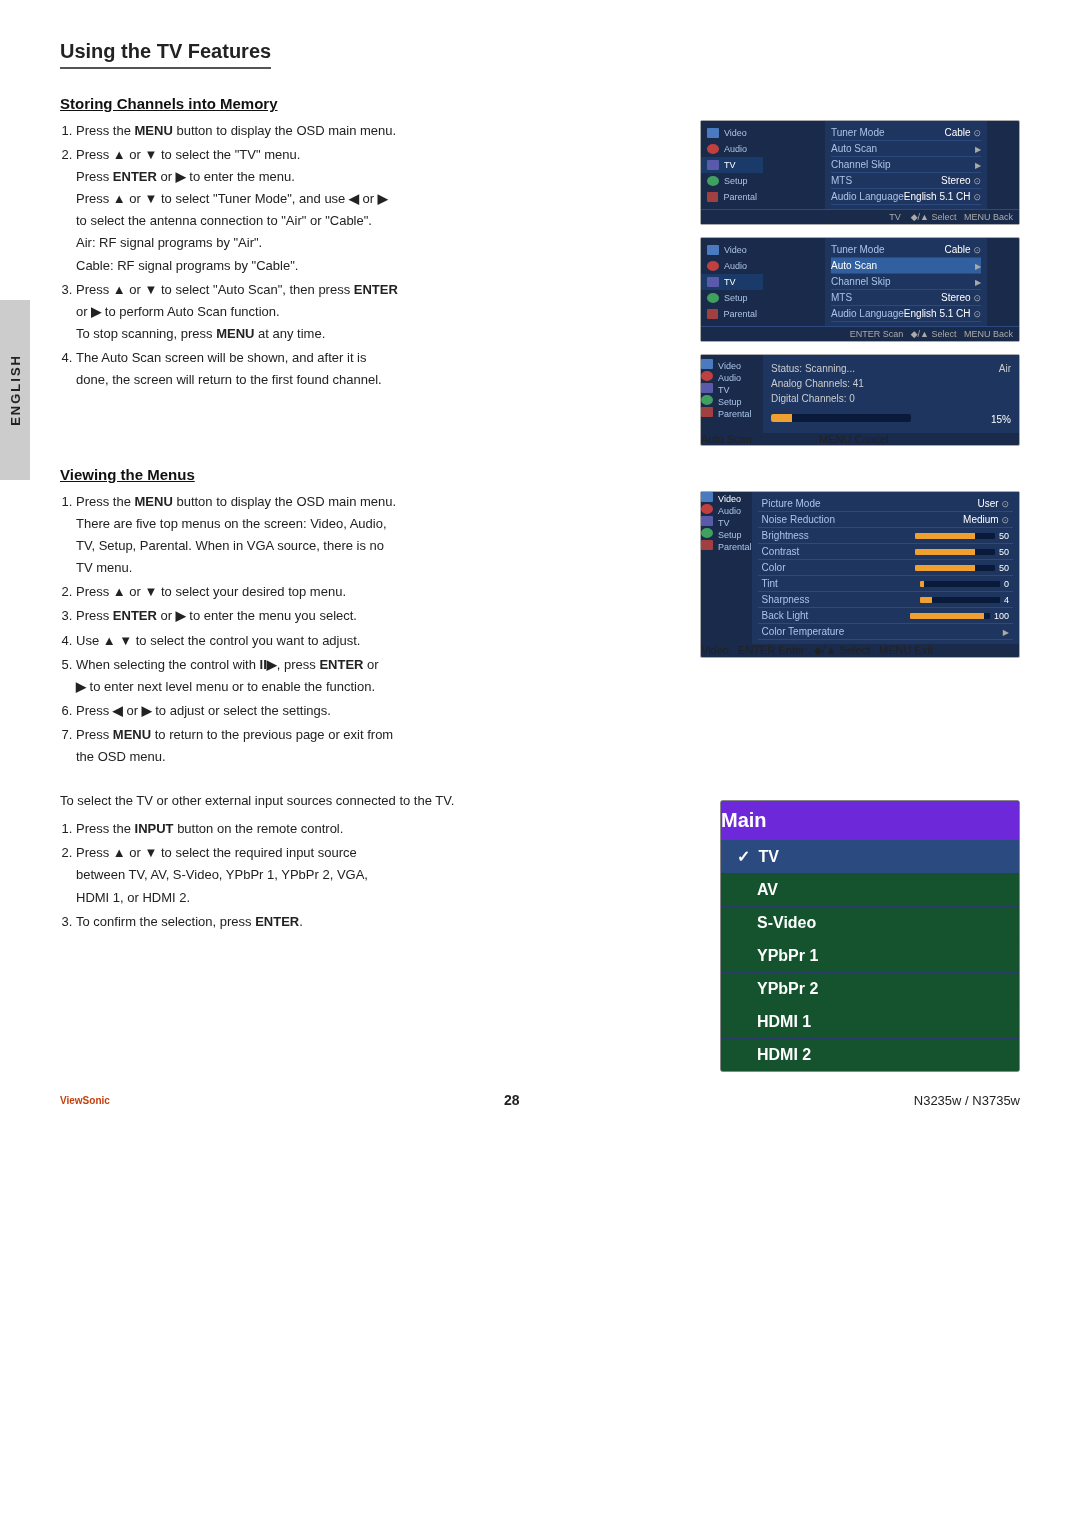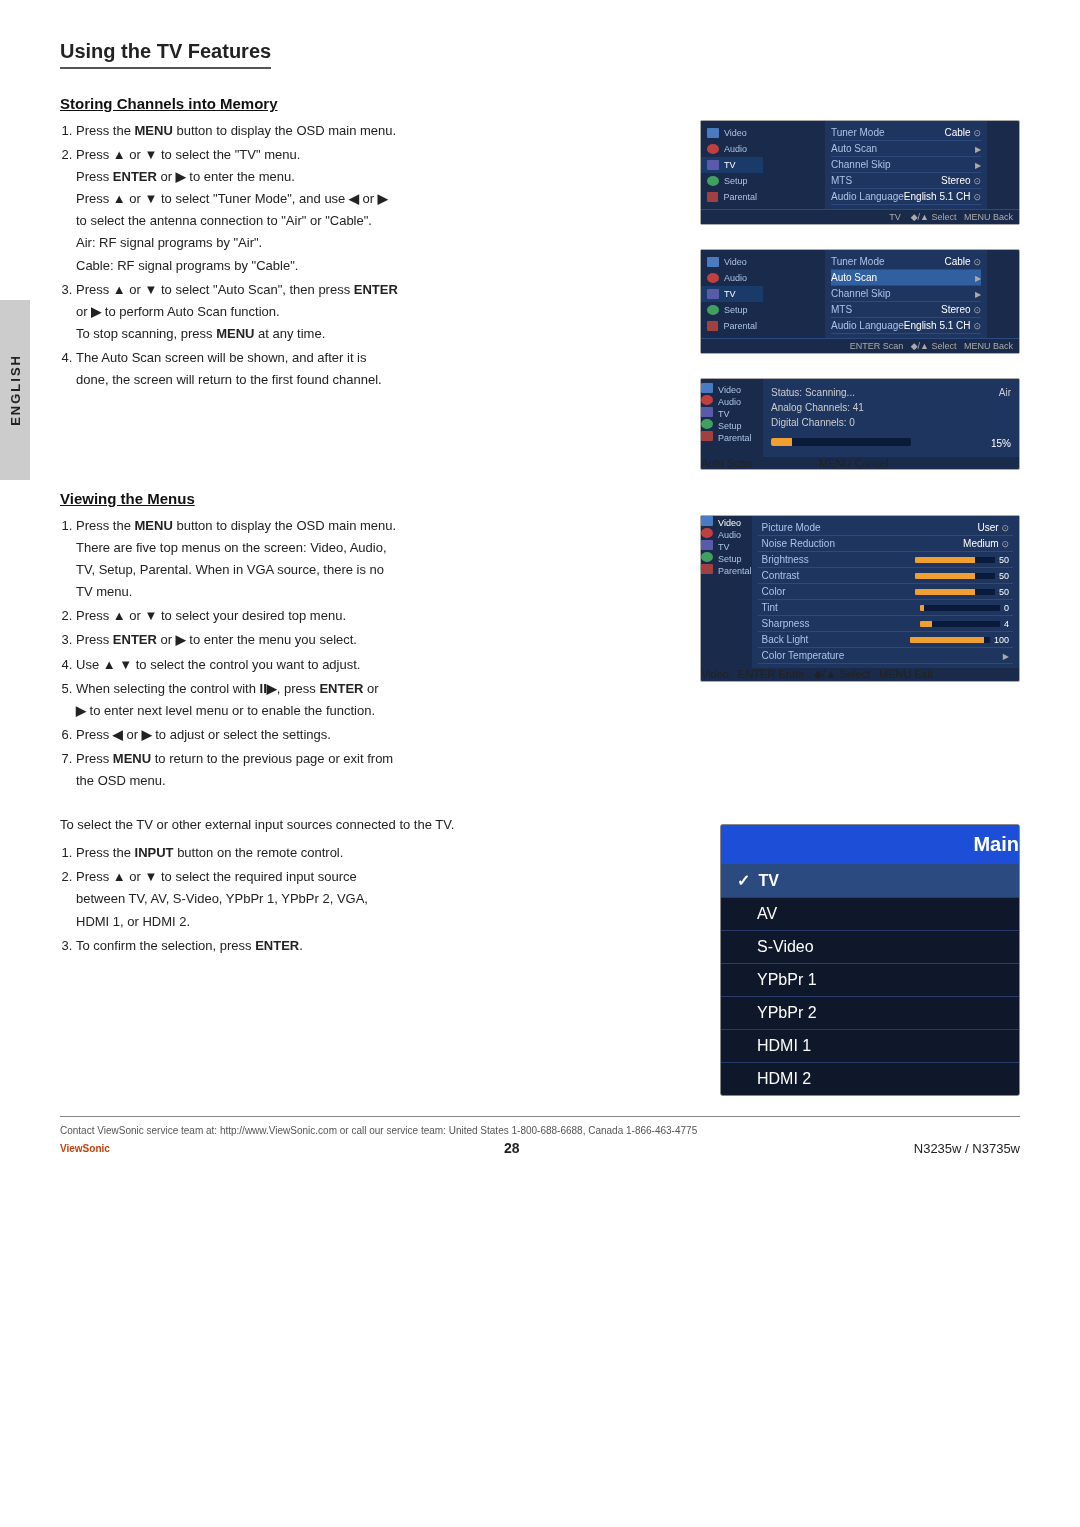--- a/index.html
+++ b/index.html
@@ -70,21 +70,21 @@
     }
     .section-text {
       flex: 1;
       font-size: 13px;
       line-height: 1.7;
     }
     .section-images {
       flex: 0 0 320px;
       display: flex;
       flex-direction: column;
-      gap: 24px;
+      gap: 12px;
     }
 
     
     .tv-screen {
       border: 1px solid #aaa;
       background: #1a2a4a;
       border-radius: 2px;
       overflow: hidden;
       font-size: 11px;
     }
@@ -229,35 +229,36 @@
     
     .input-menu {
       border: 1px solid #888;
       background: #1a2a4a;
       border-radius: 3px;
       overflow: hidden;
       width: 300px;
       margin-top: 10px;
     }
     .input-menu-title {
-      background: #1d4ed8;
+      background: #6d28d9;
       color: #fff;
       font-size: 20px;
       font-weight: bold;
-      text-align: right;
+      text-align: left;
       padding: 8px 0;
     }
     .input-menu-item {
       padding: 7px 16px;
       font-size: 16px;
       color: #fff;
       border-bottom: 1px solid #2a3a6a;
-      background: #0f172a;
+      background: #14532d;
       display: flex;
       align-items: center;
+      font-weight: bold;
     }
     .input-menu-item.selected {
       background: #2a4a80;
       font-weight: bold;
     }
     .input-menu-item .check {
       margin-right: 8px;
       color: #fff;
     }
     .input-menu-item:last-child {
@@ -680,24 +681,19 @@
           <span style="margin-left:20px;">HDMI 1</span>
         </div>
         <div class="input-menu-item">
           <span style="margin-left:20px;">HDMI 2</span>
         </div>
       </div>
     </div>
   </div>
 
   
-  <div class="page-footer">
-    <div style="display:flex;flex-direction:column;gap:4px;">
-      <div class="footer-contact">Contact ViewSonic service team at: http://www.ViewSonic.com or call our service team: United States 1-800-688-6688, Canada 1-866-463-4775</div>
-    </div>
-  </div>
   <div style="display:flex;justify-content:space-between;align-items:center;margin-top:4px;padding: 0 0 10px 0;">
     <div class="footer-brand">ViewSonic</div>
     <div class="footer-page">28</div>
     <div class="footer-model">N3235w / N3735w</div>
   </div>
 
 </div>
 
 </body></html>

